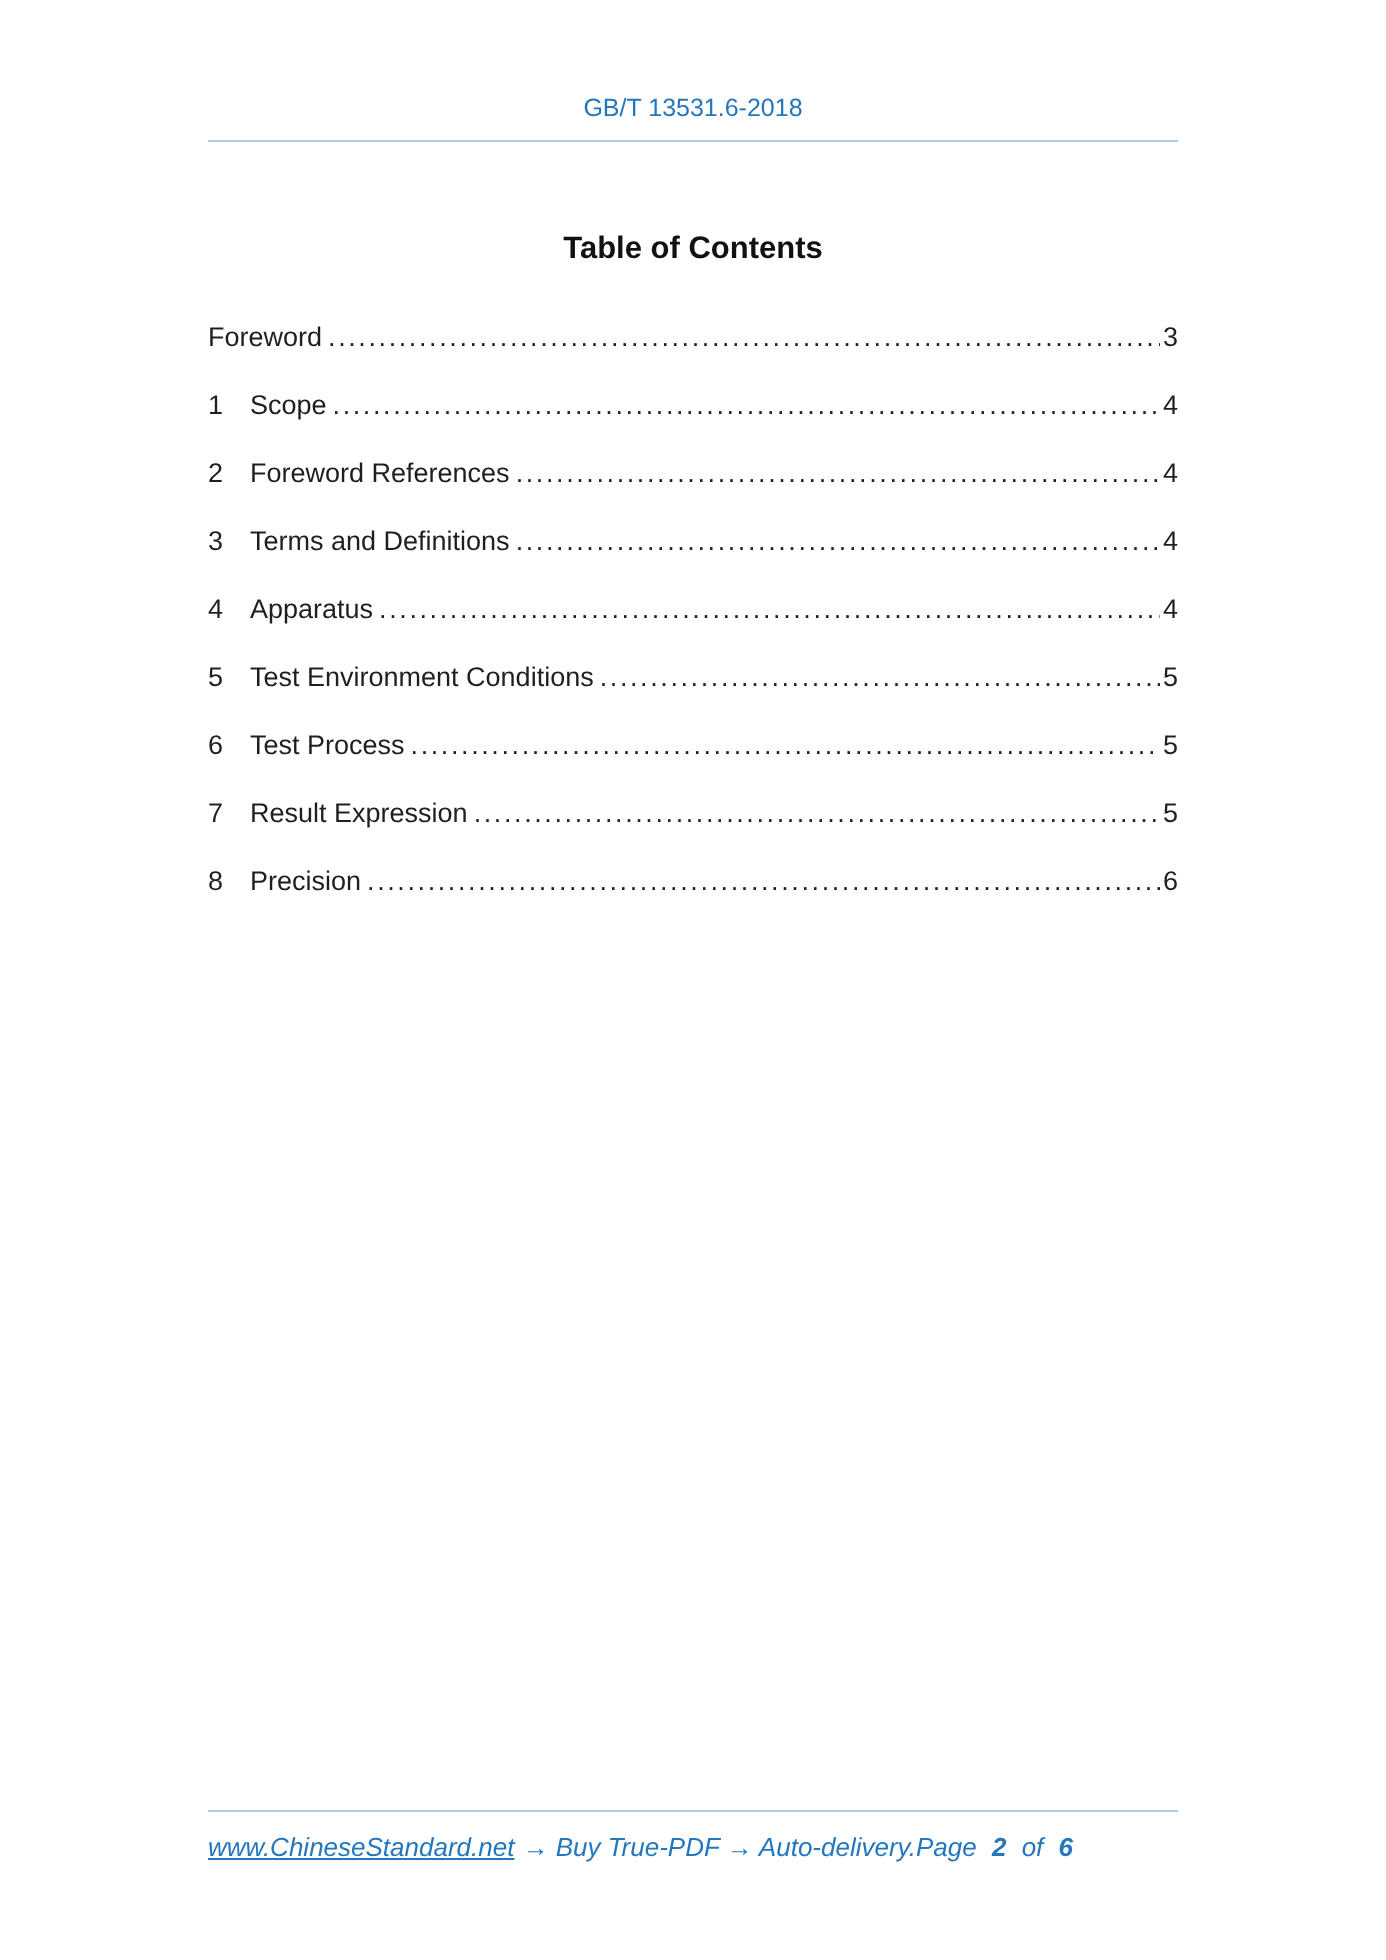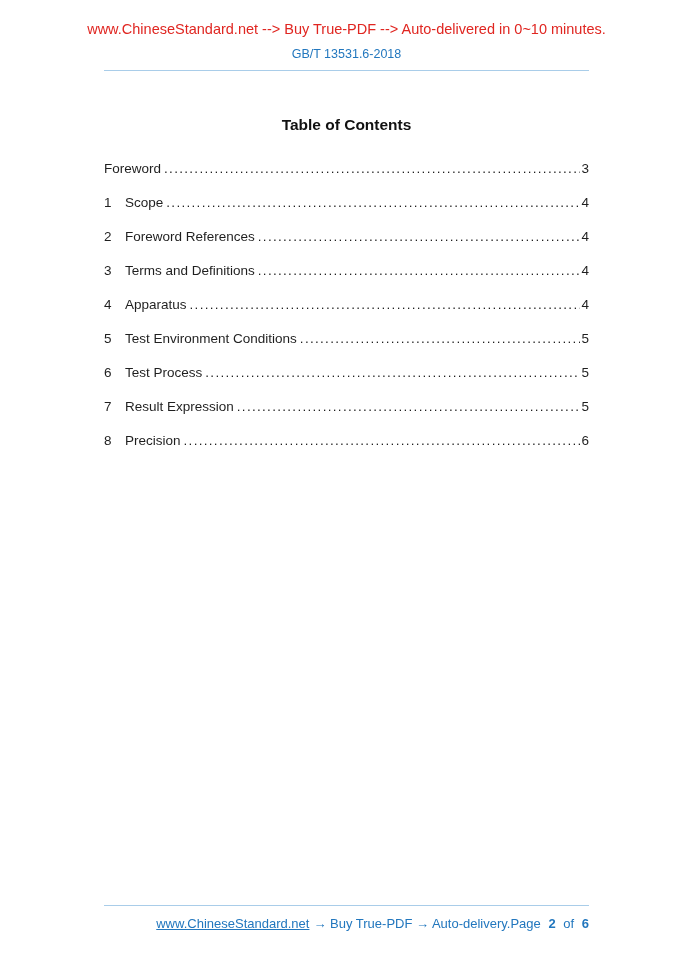--- a/index.html
+++ b/index.html
@@ -61,39 +61,39 @@
     margin:0 1px 0 3px;
   }
   .leader::after{
     content:"..........................................................................................................................................................";
     letter-spacing:1.3px;
     color:var(--text);
   }
   .toc-page{flex:0 0 auto;}
   .footer-row{
     position:absolute;top:915px;left:104px;width:485px;
-    display:flex;justify-content:flex-end;align-items:baseline;
+    display:flex;justify-content:flex-start;align-items:baseline;
     font-size:13px;line-height:17px;
     color:var(--blue);
+    font-style:italic;
   }
   .footer-left a{
     color:var(--blue);
     text-decoration:underline;
     cursor:pointer;
   }
   .footer-tail{margin-left:4px;}
   .page-indicator span{margin-left:4px;}
   .page-indicator .num{font-weight:bold;}
 </style>
 </head>
 <body>
 
 <div class="page">
 
-  <div class="banner">www.ChineseStandard.net --&gt; Buy True-PDF --&gt; Auto-delivered in 0~10 minutes.</div>
 
   <div class="std-code">GB/T 13531.6-2018</div>
 
   <hr class="rule top-rule">
 
   <h1 class="doc-title">Table of Contents</h1>
 
   <div class="toc">
     <div class="toc-row">
 

